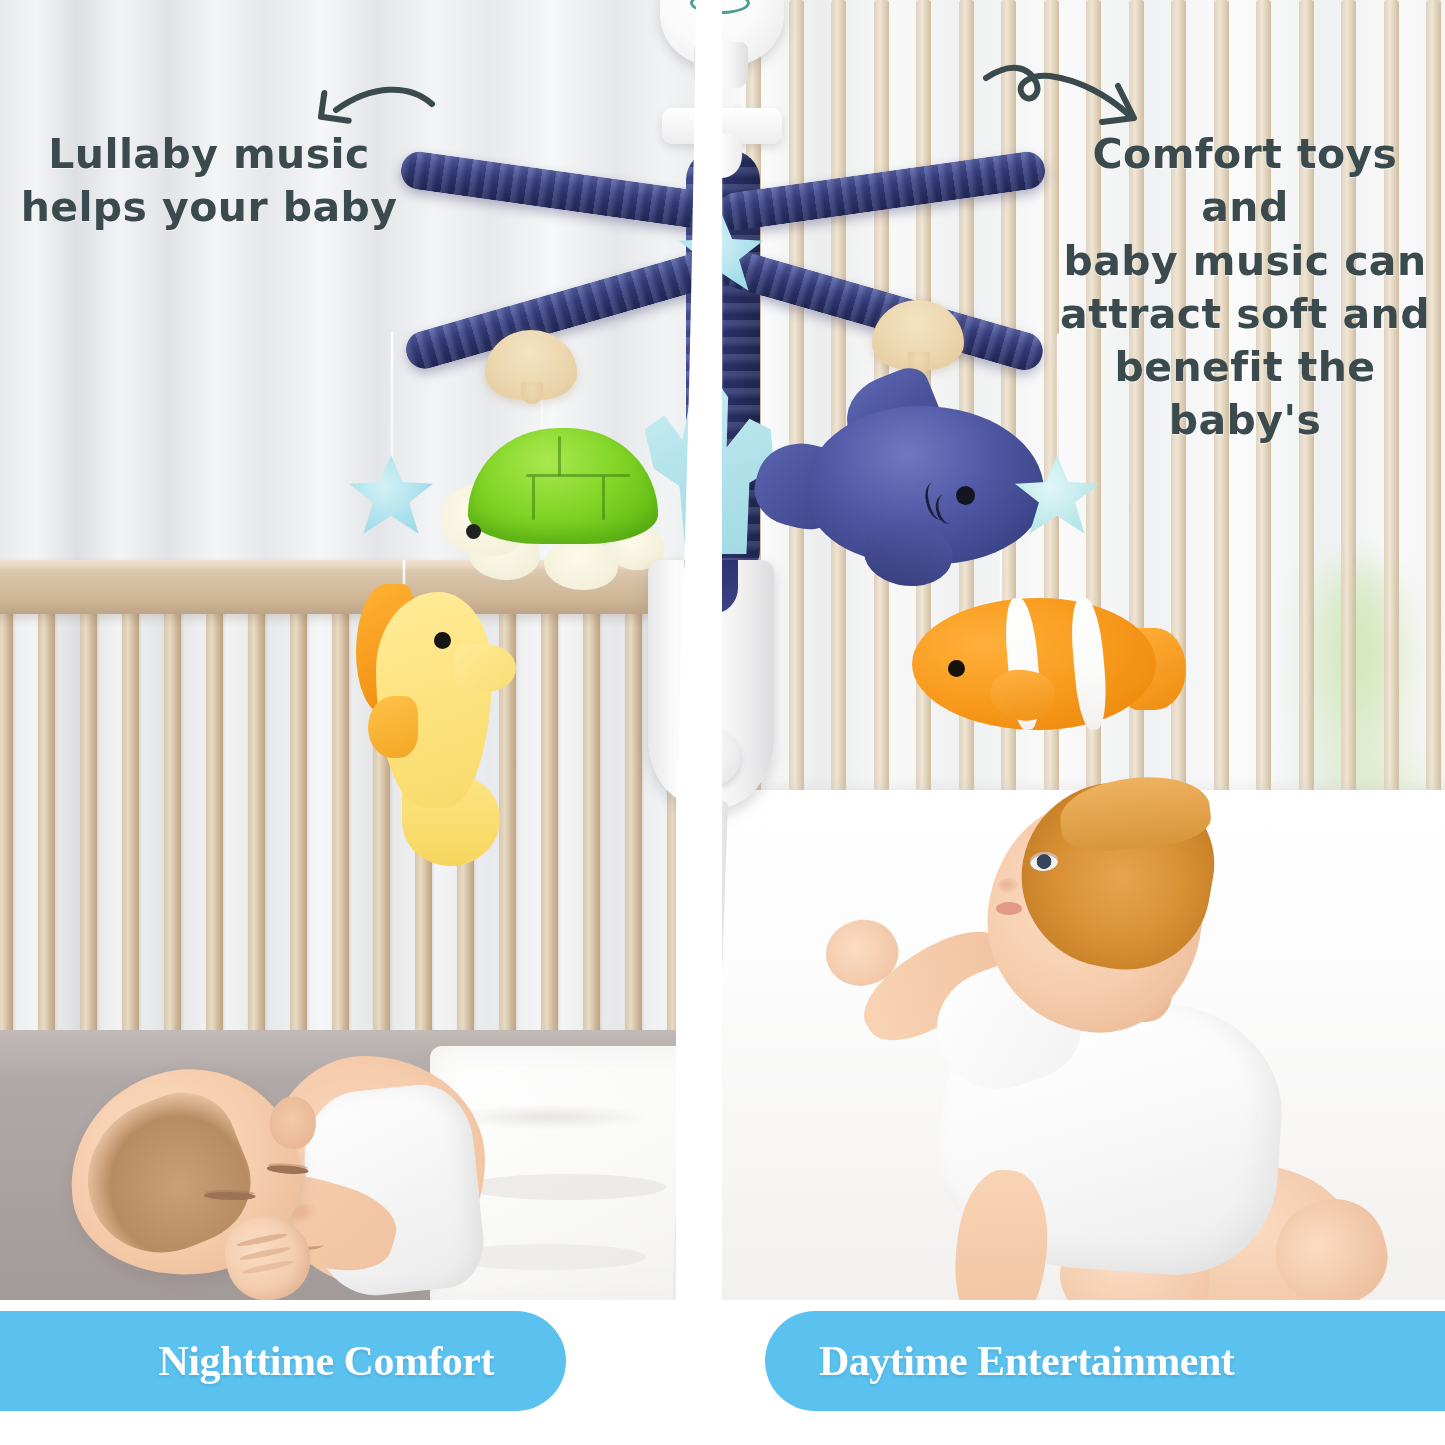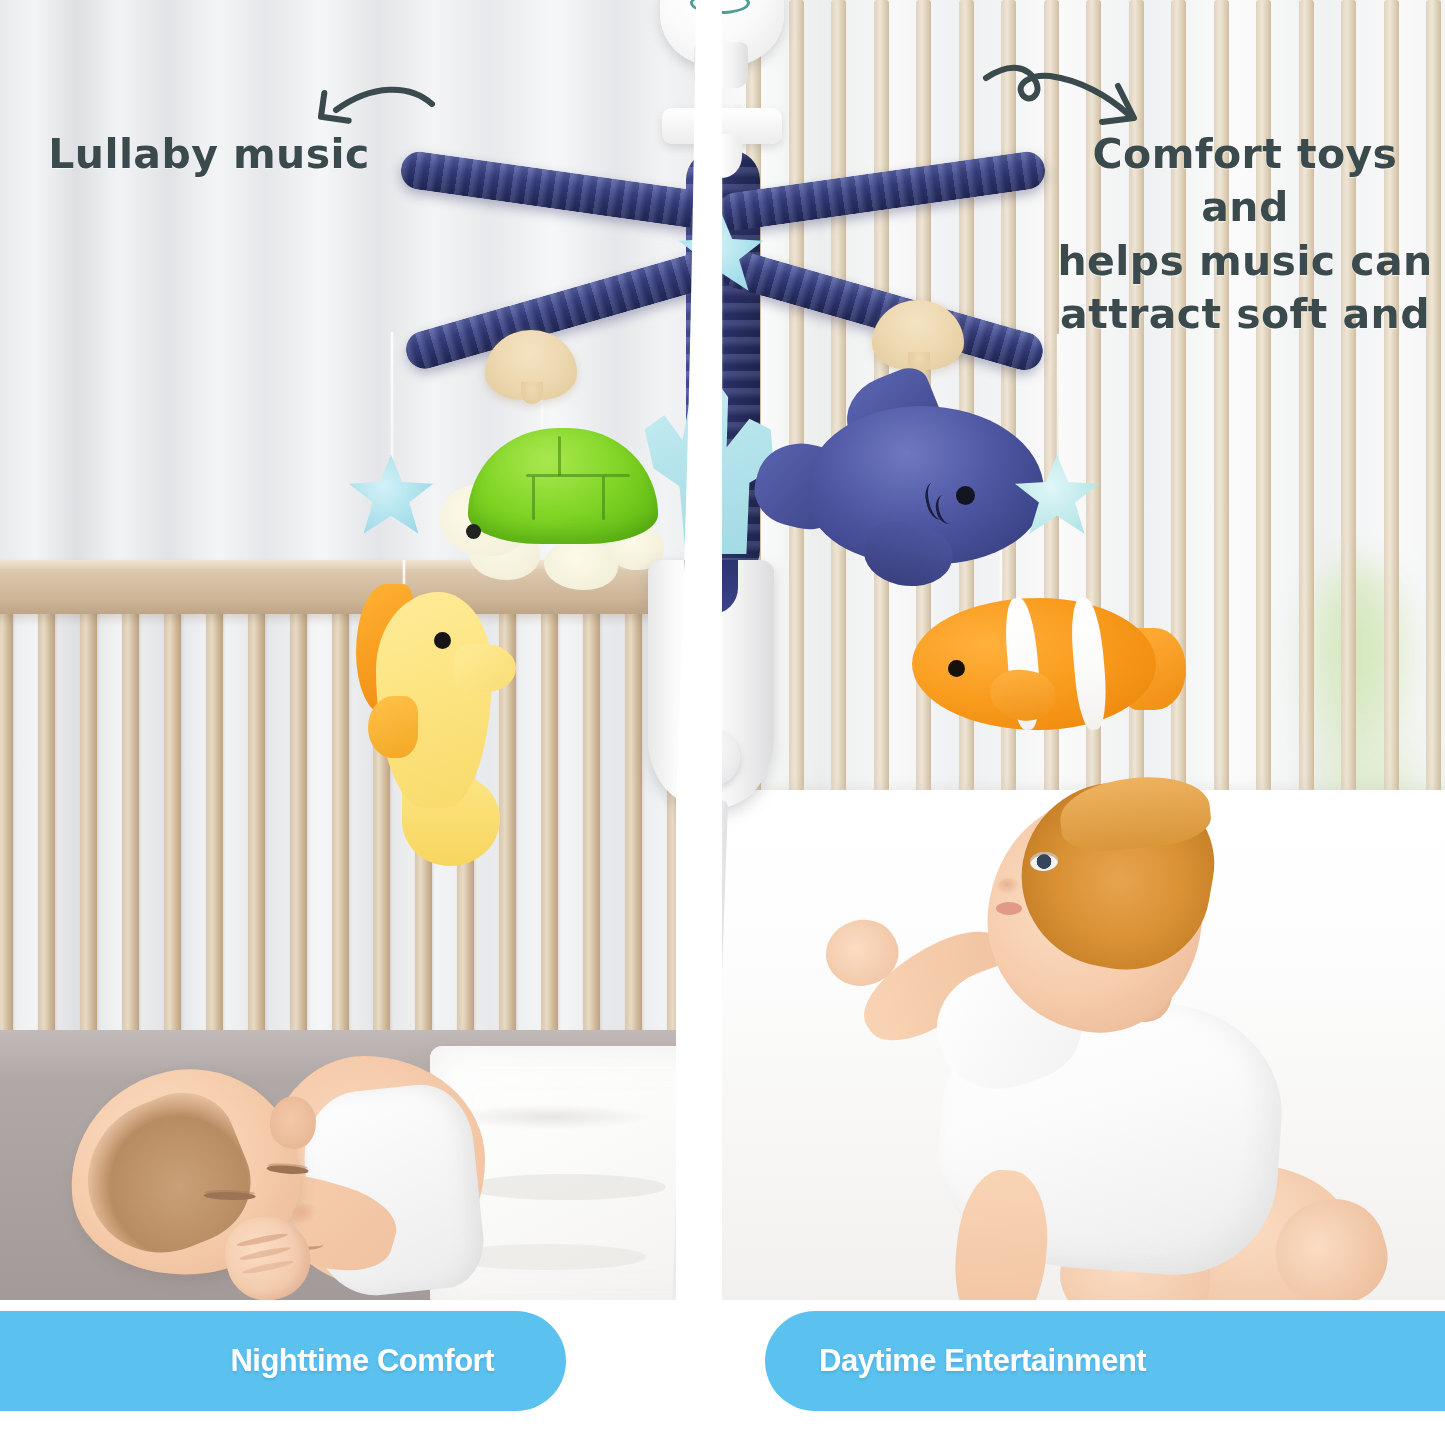--- a/index.html
+++ b/index.html
@@ -585,23 +585,23 @@
     border-radius: 50px;
     justify-content: flex-end; padding-right: 72px;
   }
   .pill.right {
     left: 765px; width: 740px;
     border-radius: 50px;
     justify-content: flex-start; padding-left: 54px;
   }
   .pill .label {
     color: #ffffff;
-    font-family: Liberation Sans, sans-serif;
+    font-family: Liberation Serif, serif;
     font-weight: 700;
-    font-size: 31px;
+    font-size: 42px;
     letter-spacing: -0.5px;
     white-space: nowrap;
     text-shadow: 0 2px 3px rgba(40,120,170,.28);
   }
 </style>
 </head>
 <body>
 
 <div id="stage">
 
@@ -792,26 +792,28 @@
     </svg>
 
     <svg class="arrow right" width="185" height="100" viewBox="0 0 185 100">
       <path d="M6 26 C 30 10, 48 14, 56 30 C 62 44, 48 52, 42 42
                C 36 32, 50 22, 70 24 C 100 28, 128 44, 148 62" stroke="#3b4a4d" stroke-width="6" fill="none" stroke-linecap="round" stroke-linejoin="round"></path>
       <path d="M138 34 L 154 66 L 122 70" stroke="#3b4a4d" stroke-width="6" fill="none" stroke-linecap="round" stroke-linejoin="round"></path>
     </svg>
 
     <div class="caption left">
       <div>Lullaby music</div>
+      <div>helps your baby</div>
     </div>
 
     <div class="caption right">
       <div>Comfort toys and</div>
-      <div>helps music can</div>
+      <div>baby music can</div>
       <div>attract soft and</div>
+      <div>benefit the baby's</div>
     </div>
 
   </div>
 
   <div class="banner-row">
     <div class="pill left">
       <span class="label">Nighttime Comfort</span>
     </div>
     <div class="pill right">
       <span class="label">Daytime Entertainment</span>

